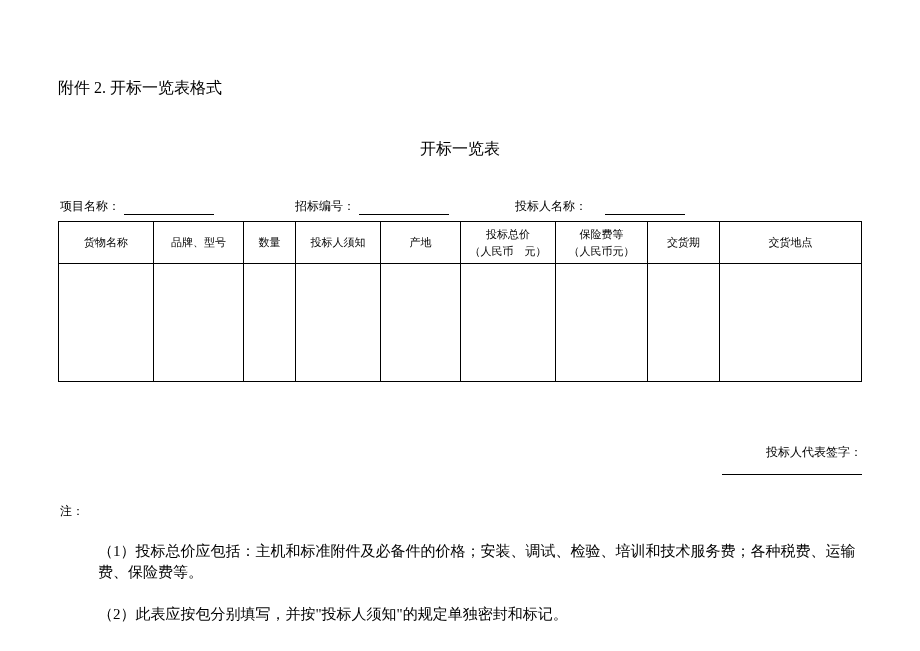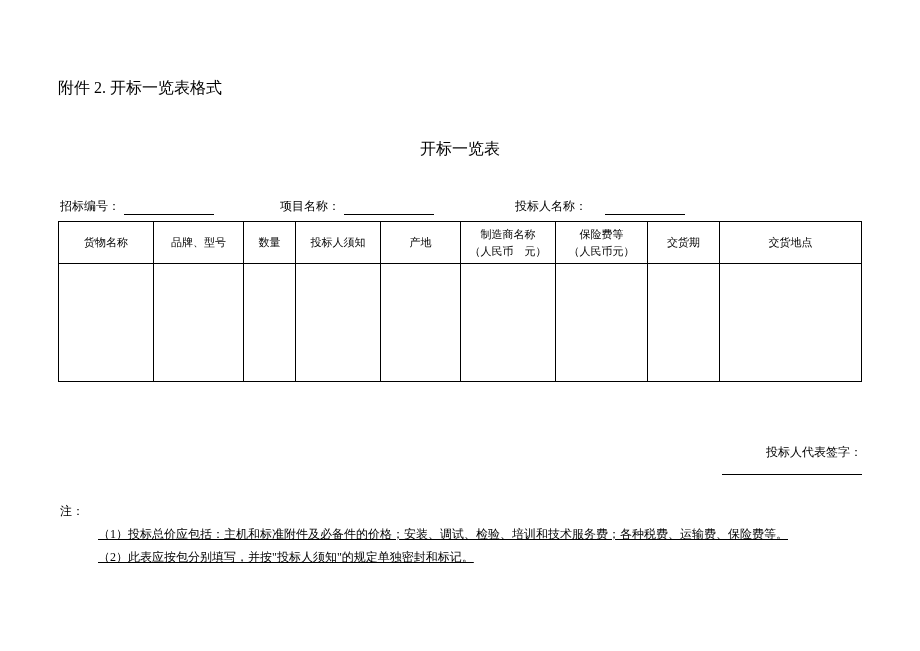--- a/index.html
+++ b/index.html
@@ -84,42 +84,41 @@
       width: 140px;
       height: 14px;
       margin-left: 8px;
     }
     .notes-label {
       margin-top: 28px;
       font-size: 12px;
       padding-left: 2px;
     }
     .note-item {
-      font-size: 12px;
-      margin-top: 6px;
+      font-size: 15px;
+      margin-top: 21px;
       padding-left: 40px;
       line-height: 1.4;
-      text-decoration: underline;
     }
   </style>
 </head>
 <body>
 
 <div class="attachment-line">附件 2. 开标一览表格式</div>
 
 <div class="title">开标一览表</div>
 
 <div class="fields-row">
+  <div class="field field-2">
+    <span>项目名称：</span>
+    <span class="blank blank-2"></span>
+  </div>
   <div class="field field-1">
     <span>招标编号：</span>
     <span class="blank blank-1"></span>
-  </div>
-  <div class="field field-2">
-    <span>项目名称：</span>
-    <span class="blank blank-2"></span>
   </div>
   <div class="field field-3">
     <span>投标人名称：</span>
     <span class="blank blank-3"></span>
   </div>
 </div>
 
 <table class="main">
   <colgroup>
     <col class="col1">
@@ -133,21 +132,21 @@
       <col class="col9">
   </colgroup>
   <thead>
     <tr>
       <th>货物名称</th>
       <th>品牌、型号</th>
       <th>数量</th>
       <th>投标人须知</th>
       <th>产地</th>
       <th>
-        <span>制造商名称</span><br>
+        <span>投标总价</span><br>
         <span>（人民币　元）</span>
       </th>
       <th>
         <span>保险费等</span><br>
         <span>（人民币元）</span>
       </th>
       <th>交货期</th>
       <th>交货地点</th>
     </tr>
   </thead>

